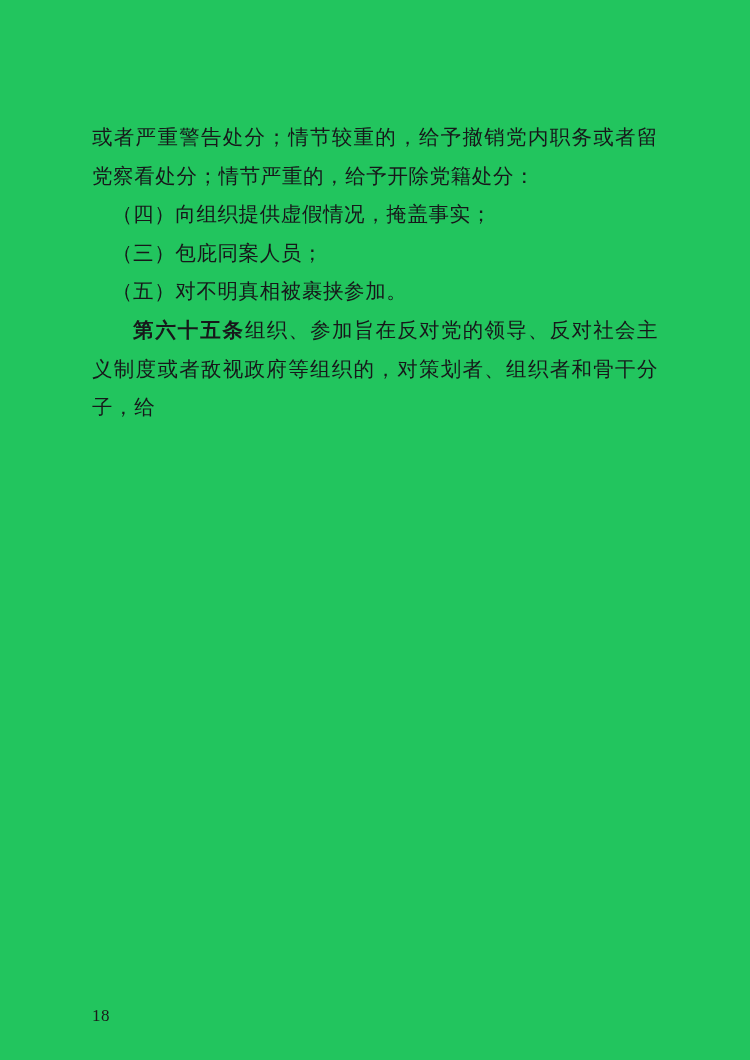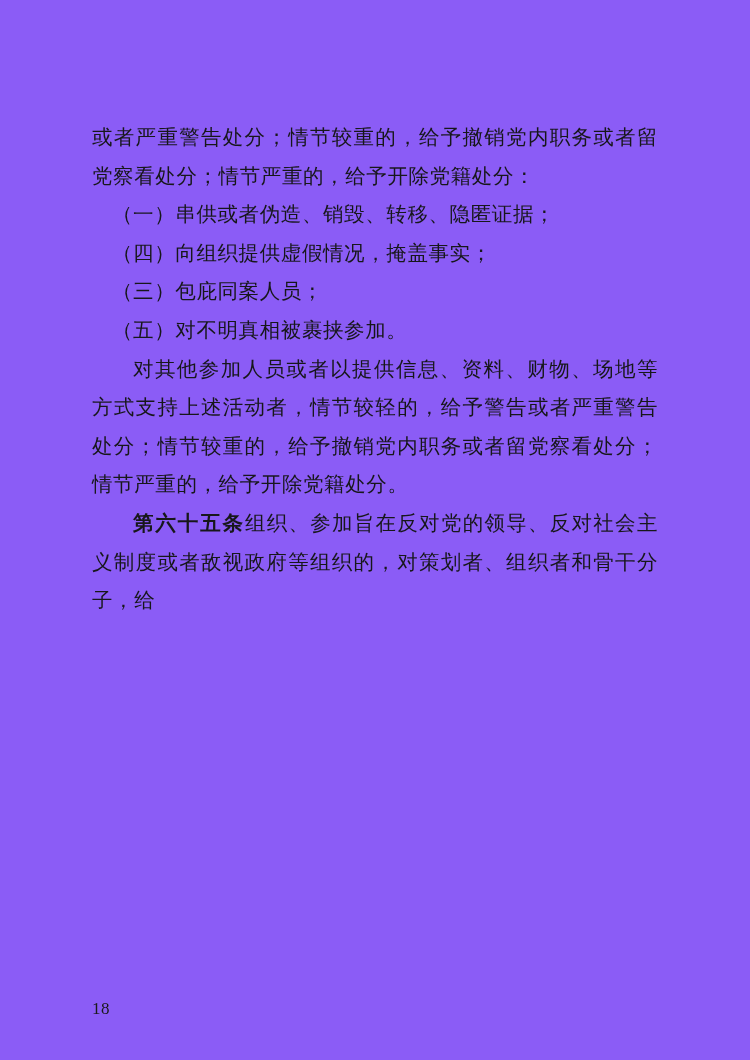--- a/index.html
+++ b/index.html
@@ -11,21 +11,21 @@
     height: 1060px;
     background: #ffffff;
     font-family: "Liberation Serif", "DejaVu Serif", serif;
     color: #1a1a1a;
     overflow: hidden;
   }
   .page {
     position: relative;
     width: 750px;
     height: 1060px;
-    background: #8b5cf6;
+    background: #22c55e;
     box-sizing: border-box;
     padding: 118px 72px 0 92px;
   }
   .content {
     width: 566px;
   }
   p {
     margin: 0;
     font-size: 20.5px;
     line-height: 38.6px;
@@ -43,41 +43,39 @@
   .art-no {
     font-weight: bold;
     letter-spacing: 1.2px;
   }
   .art-body {
     letter-spacing: 0.6px;
   }
   .page-number {
     position: absolute;
     left: 92px;
-    bottom: 41px;
+    bottom: 34px;
     font-size: 17px;
     font-family: "Liberation Serif", "DejaVu Serif", serif;
     color: #1a1a1a;
     letter-spacing: 0.5px;
   }
 </style>
 </head>
 <body>
 
 <div class="page">
   <div class="content">
 
     <p class="flush">或者严重警告处分；情节较重的，给予撤销党内职务或者留党察看处分；情节严重的，给予开除党籍处分：</p>
 
-    <p class="hang">（一）串供或者伪造、销毁、转移、隐匿证据；</p>
     <p class="hang">（四）向组织提供虚假情况，掩盖事实；</p>
     <p class="hang">（三）包庇同案人员；</p>
     <p class="hang">（五）对不明真相被裹挟参加。</p>
 
 
-    <p class="indent">对其他参加人员或者以提供信息、资料、财物、场地等方式支持上述活动者，情节较轻的，给予警告或者严重警告处分；情节较重的，给予撤销党内职务或者留党察看处分；情节严重的，给予开除党籍处分。</p>
 
     <p class="indent"><span class="art-no">第六十五条</span><span class="art-body">组织、参加旨在反对党的领导、反对社会主义制度或者敌视政府等组织的，对策划者、组织者和骨干分子，给</span></p>
 
   </div>
 
   <div class="page-number">18</div>
 </div>
 
 </body></html>

